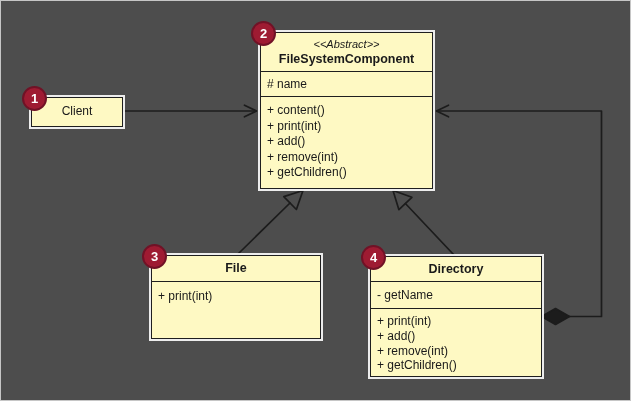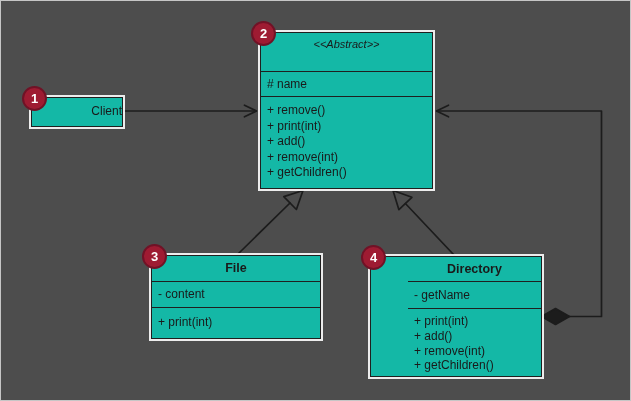--- a/index.html
+++ b/index.html
@@ -14,21 +14,21 @@
     font-family: "Liberation Sans", sans-serif;
   }
   .connectors {
     position: absolute;
     left: 0; top: 0;
     width: 631px; height: 401px;
     z-index: 1;
   }
   .uml-class {
     position: absolute;
-    background: #14b8a6;
+    background: #fef9c3;
     border: 1px solid #1f1f1f;
     box-shadow: 0 0 0 2px rgba(255,255,255,0.9);
     box-sizing: border-box;
     color: #1a1a1a;
     font-size: 12px;
     z-index: 2;
   }
   .uml-class .hdr { text-align: center; }
   .stereotype {
     font-style: italic;
@@ -39,42 +39,42 @@
   .cls-title {
     font-weight: bold;
     font-size: 12.5px;
     line-height: 16px;
   }
   .sec { border-top: 1.5px solid #1f1f1f; box-sizing: border-box; }
   .row { padding-left: 6px; white-space: nowrap; }
   
   .simple-label {
     line-height: 27px;
-    text-align: right;
+    text-align: center;
     font-size: 12px;
   }
   
   .c-component { left: 259px; top: 31px; width: 173px; height: 157px; }
   .c-component .hdr { height: 38px; }
   .c-component .attrs { height: 25px; }
   .c-component .attrs .row { padding-top: 5px; }
   .c-component .methods { height: 92px; padding-top: 6px; }
   .c-component .methods .row { line-height: 15.6px; }
   
   .c-client { left: 30px; top: 96px; width: 92px; height: 30px; }
   
   .c-file { left: 150px; top: 254px; width: 170px; height: 84px; }
   .c-file .hdr { height: 25px; }
   .c-file .cls-title { line-height: 25px; }
   .c-file .attrs { height: 26px; }
   .c-file .attrs .row { padding-top: 5px; }
   .c-file .methods { padding-top: 7px; }
   .c-file .methods .row { line-height: 15px; }
   
-  .c-directory { left: 369px; top: 255px; width: 172px; height: 121px; padding-left: 37px; }
+  .c-directory { left: 369px; top: 255px; width: 172px; height: 121px; }
   .c-directory .hdr { height: 24px; }
   .c-directory .cls-title { line-height: 24px; }
   .c-directory .attrs { height: 27px; }
   .c-directory .attrs .row { padding-top: 6px; }
   .c-directory .methods { padding-top: 5px; }
   .c-directory .methods .row { line-height: 14.8px; }
   
   .badge {
     position: absolute;
     width: 25px; height: 25px;
@@ -123,39 +123,37 @@
     </g>
   </svg>
 
   <div class="uml-class c-client">
     <div class="simple-label">Client</div>
   </div>
 
   <div class="uml-class c-component">
     <div class="hdr">
       <div class="stereotype">&lt;&lt;Abstract&gt;&gt;</div>
+      <div class="cls-title">FileSystemComponent</div>
     </div>
     <div class="sec attrs">
       <div class="row"># name</div>
     </div>
     <div class="sec methods">
-      <div class="row">+ remove()</div>
+      <div class="row">+ content()</div>
       <div class="row">+ print(int)</div>
       <div class="row">+ add()</div>
       <div class="row">+ remove(int)</div>
       <div class="row">+ getChildren()</div>
     </div>
   </div>
 
   <div class="uml-class c-file">
     <div class="hdr">
       <div class="cls-title">File</div>
-    </div>
-    <div class="sec attrs">
-      <div class="row">- content</div>
     </div>
     <div class="sec methods">
       <div class="row">+ print(int)</div>
     </div>
   </div>
 
   <div class="uml-class c-directory">
     <div class="hdr">
       <div class="cls-title">Directory</div>
     </div>

